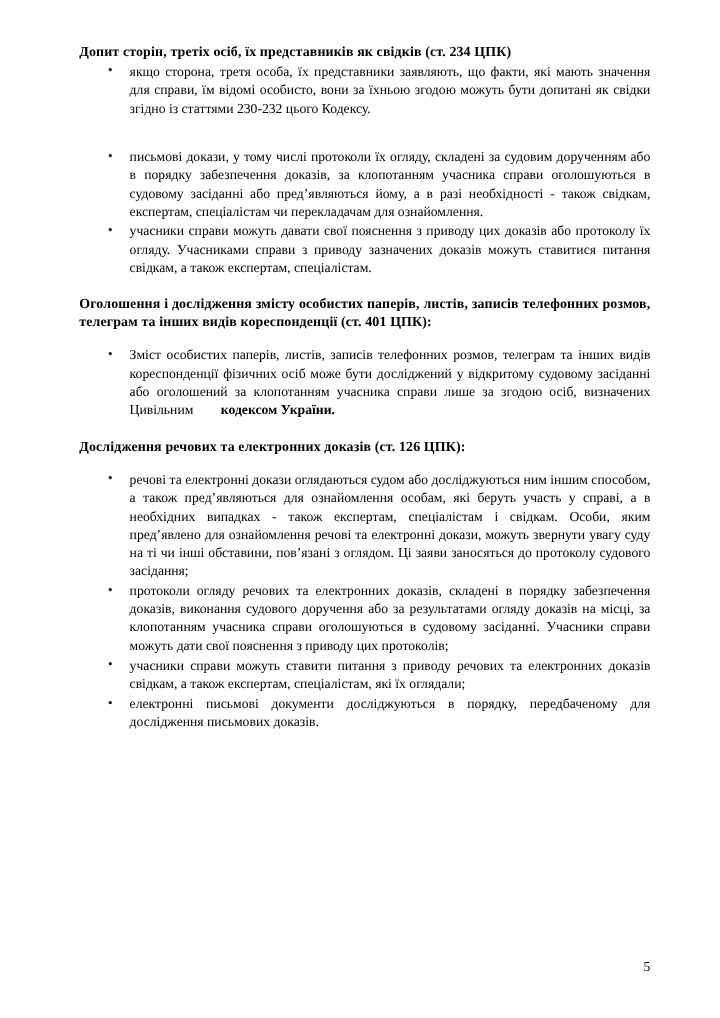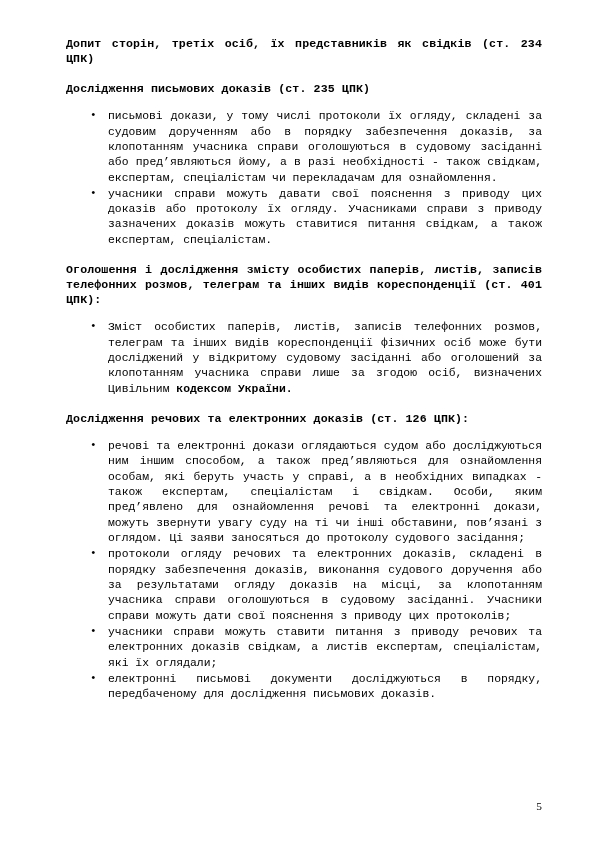--- a/index.html
+++ b/index.html
@@ -21,21 +21,20 @@
     width: 600px;
     height: 848px;
     box-sizing: border-box;
     padding: 36px 58px 0 66px;
     background: #ffffff;
     overflow: hidden;
   }
 
   .doc-body {
     width: 476px;
-    font-family: Liberation Mono, monospace;
   }
 
   .section {
     margin: 0;
   }
 
   .heading {
     font-weight: bold;
     font-size: 11.6px;
     line-height: 1.30;
@@ -79,45 +78,48 @@
   .gap-after-heading {
     height: 11px;
   }
 
   .gap-between-sections {
     height: 13px;
   }
 
   b.inline-bold {
     font-weight: bold;
+    margin-left: 20px;
   }
 
   .page-number {
     position: absolute;
     right: 58px;
     bottom: 36px;
     font-size: 11.4px;
     line-height: 1;
     text-align: right;
   }
 </style>
 </head>
 <body>
 
 <div class="page">
   <div class="doc-body">
 
     <div class="section">
       <p class="heading">Допит сторін, третіх осіб, їх представників як свідків (ст. 234 ЦПК)</p>
+      <ul class="bullets">
+        <li>якщо сторона, третя особа, їх представники заявляють, що факти, які мають значення для справи, їм відомі особисто, вони за їхньою згодою можуть бути допитані як свідки згідно із статтями 230-232 цього Кодексу.</li>
+      </ul>
     </div>
 
     <div class="gap-between-sections"></div>
 
     <div class="section">
-      <p class="heading">Дослідження письмових доказів (ст. 235 ЦПК)</p>
       <div class="gap-after-heading"></div>
       <ul class="bullets">
         <li>письмові докази, у тому числі протоколи їх огляду, складені за судовим дорученням або в порядку забезпечення доказів, за клопотанням учасника справи оголошуються в судовому засіданні або пред’являються йому, а в разі необхідності - також свідкам, експертам, спеціалістам чи перекладачам для ознайомлення.</li>
         <li>учасники справи можуть давати свої пояснення з приводу цих доказів або протоколу їх огляду. Учасниками справи з приводу зазначених доказів можуть ставитися питання свідкам, а також експертам, спеціалістам.</li>
       </ul>
     </div>
 
     <div class="gap-between-sections"></div>
 
     <div class="section">
@@ -129,21 +131,21 @@
     </div>
 
     <div class="gap-between-sections"></div>
 
     <div class="section">
       <p class="heading">Дослідження речових та електронних доказів (ст. 126 ЦПК):</p>
       <div class="gap-after-heading"></div>
       <ul class="bullets">
         <li>речові та електронні докази оглядаються судом або досліджуються ним іншим способом, а також пред’являються для ознайомлення особам, які беруть участь у справі, а в необхідних випадках - також експертам, спеціалістам і свідкам. Особи, яким пред’явлено для ознайомлення речові та електронні докази, можуть звернути увагу суду на ті чи інші обставини, пов’язані з оглядом. Ці заяви заносяться до протоколу судового засідання;</li>
         <li>протоколи огляду речових та електронних доказів, складені в порядку забезпечення доказів, виконання судового доручення або за результатами огляду доказів на місці, за клопотанням учасника справи оголошуються в судовому засіданні. Учасники справи можуть дати свої пояснення з приводу цих протоколів;</li>
-        <li>учасники справи можуть ставити питання з приводу речових та електронних доказів свідкам, а листів експертам, спеціалістам, які їх оглядали;</li>
+        <li>учасники справи можуть ставити питання з приводу речових та електронних доказів свідкам, а також експертам, спеціалістам, які їх оглядали;</li>
         <li>електронні письмові документи досліджуються в порядку, передбаченому для дослідження письмових доказів.</li>
       </ul>
     </div>
 
   </div>
 
   <div class="page-number">5</div>
 </div>
 
 </body></html>

